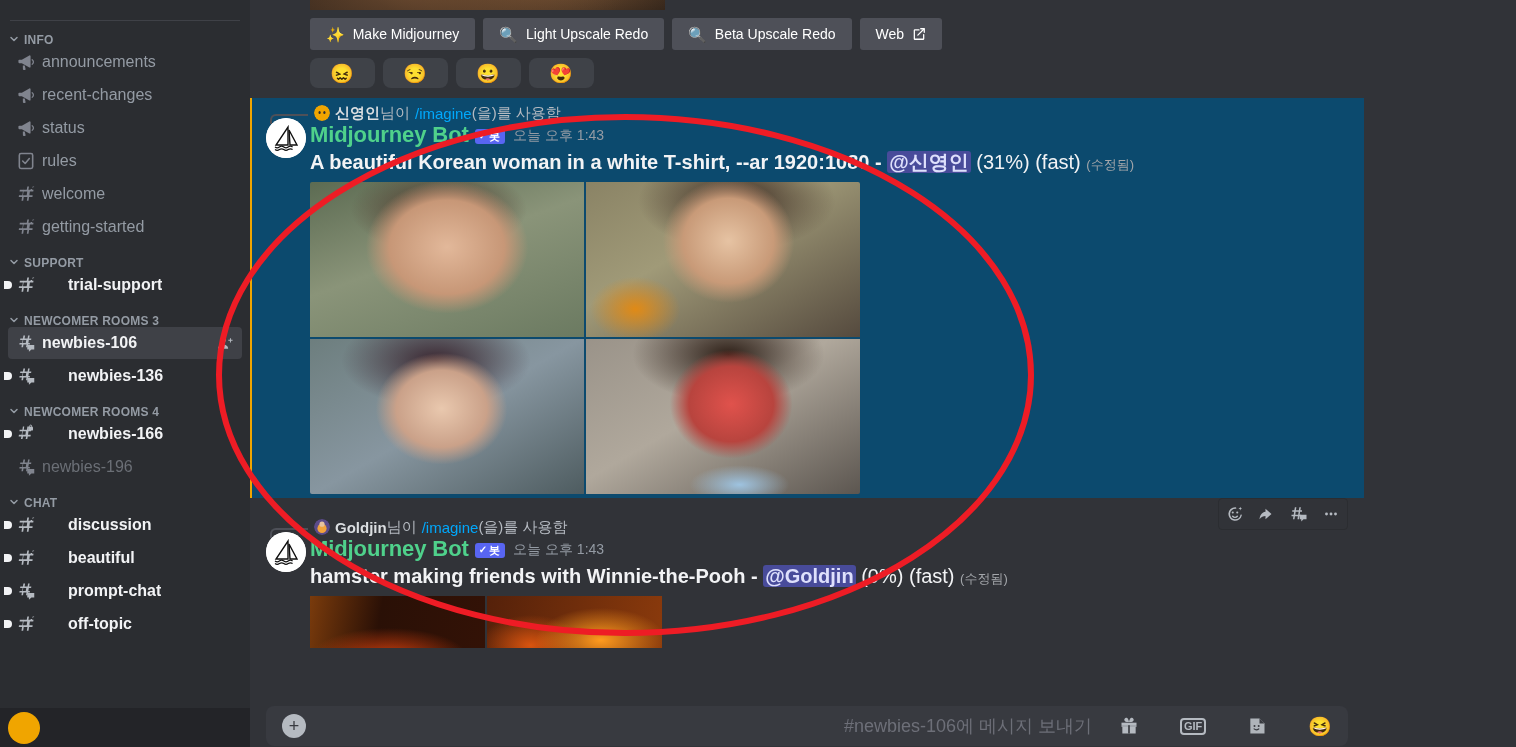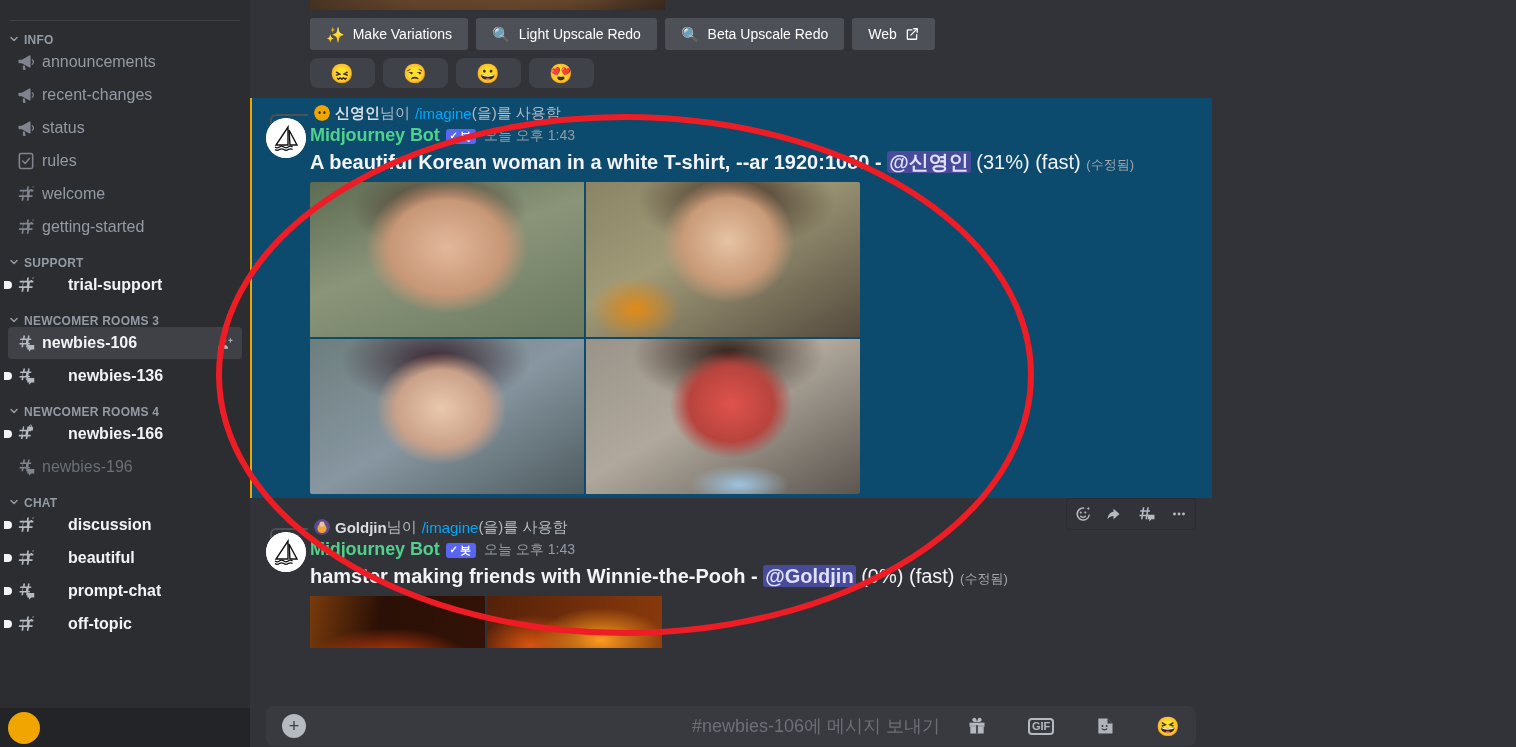--- a/index.html
+++ b/index.html
@@ -3,21 +3,21 @@
 <meta charset="utf-8">
 <style>
   * { box-sizing: border-box; margin: 0; padding: 0; }
   html, body {
     width: 1516px; height: 747px;
     overflow: hidden;
     background: #313338;
     font-family: "Liberation Sans", sans-serif;
     -webkit-font-smoothing: antialiased;
   }
-  #app { position: relative; width: 1212px; height: 747px; display: flex; }
+  #app { position: relative; width: 1364px; height: 747px; display: flex; }
 
   
   .sidebar {
     width: 250px; height: 747px;
     background: #2b2d31;
     position: relative;
     flex: 0 0 250px;
     overflow: hidden;
   }
   .sb-scroll { position: absolute; inset: 0 0 39px 0; overflow: hidden; }
@@ -124,21 +124,21 @@
   }
   .reply-bar .mini-av {
     width: 16px; height: 16px; border-radius: 50%; margin-right: 5px;
     flex: 0 0 16px; display:block;
   }
   .reply-bar .rname { color: #dbdee1; font-weight: 600; font-size: 15px; }
   .reply-bar .rtxt { color: #b5bac1; font-size: 15px; }
   .reply-bar .cmd { color: #00a8fc; font-size: 15px; }
 
   .head { display: flex; align-items: center; gap: 6px; line-height: 22px; }
-  .head .uname { color: #4fd18b; font-size: 18px; font-weight: 600; letter-spacing: -0.1px;}
+  .head .uname { color: #4fd18b; font-size: 22px; font-weight: 600; letter-spacing: -0.1px;}
   .head .botbadge {
     background: #5865f2; color: #fff; border-radius: 3px;
     font-size: 11px; font-weight: 600; padding: 1px 5px 2px 4px;
     display: inline-flex; align-items: center; gap: 2px; line-height: 12px;
     position: relative; top: 1px;
   }
   .head .botbadge .ck { font-size: 10px; }
   .head .ts { color: #949ba4; font-size: 14px; margin-left: 2px; }
 
   .body {
@@ -419,21 +419,21 @@
   <div class="main">
     <div class="msgs">
 
       <div class="top-strip">
         <div class="img"></div>
       </div>
 
       <div class="act-row">
         <button class="act-btn">
           <span class="bi">✨</span>
-          <span>Make Variations</span>
+          <span>Make Midjourney</span>
         </button>
         <button class="act-btn">
           <span class="bi">🔍</span>
           <span>Light Upscale Redo</span>
         </button>
         <button class="act-btn">
           <span class="bi">🔍</span>
           <span>Beta Upscale Redo</span>
         </button>
         <button class="act-btn">

